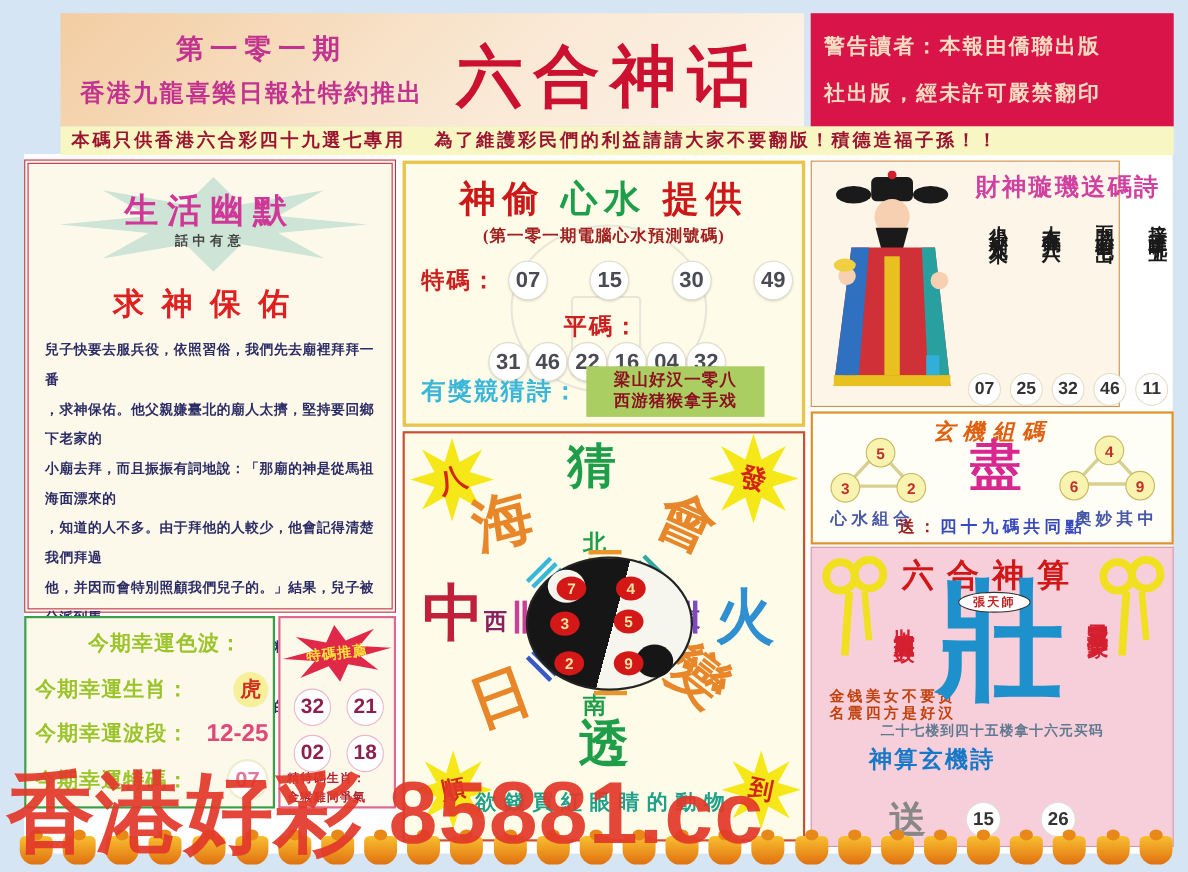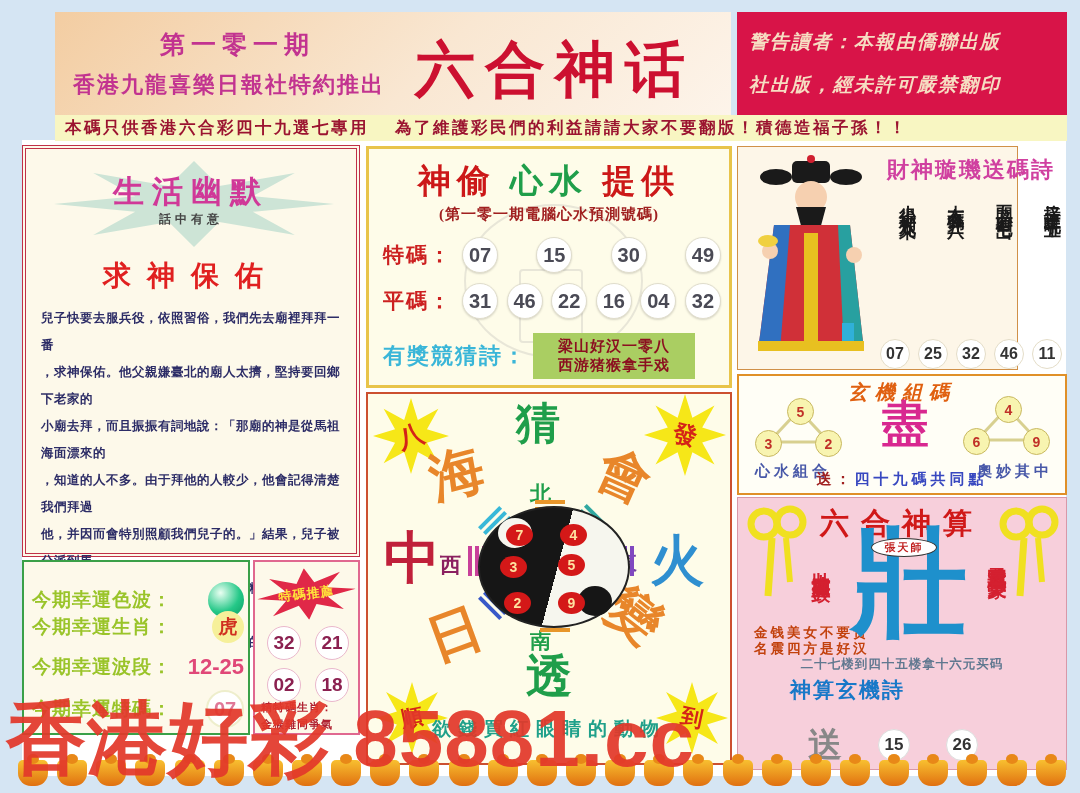--- a/index.html
+++ b/index.html
@@ -10,21 +10,21 @@
   #paper{position:absolute;left:22px;top:140px;width:1044px;height:636px;background:#ffffff;}
 
   
   #masthead{left:55px;top:12px;width:676px;height:103px;
     background:linear-gradient(135deg,#f3cda2,#f9e7d2 55%,#fdf4ea);}
   #issue{left:105px;top:16px;color:#c23390;font-size:25px;font-weight:bold;letter-spacing:6px;}
   #publisher{left:18px;top:58px;color:#c23390;font-size:22px;font-weight:bold;letter-spacing:2px;}
   #paper-title{left:360px;top:18px;color:#cc1030;font-size:60px;font-weight:900;letter-spacing:10px;}
   #warnbox{left:737px;top:12px;width:330px;height:103px;background:#d81448;color:#f6ddc2;
     font-size:19px;font-weight:bold;display:flex;flex-direction:column;justify-content:space-around;
-    padding:8px 12px;box-sizing:border-box;letter-spacing:2px;font-style:italic;}
+    padding:8px 12px;box-sizing:border-box;letter-spacing:2px;}
   #banner{left:55px;top:115px;width:1012px;height:26px;background:#f8f6c2;
     display:flex;align-items:center;gap:26px;padding:0 10px;box-sizing:border-box;}
   #banner span{color:#9b1430;font-size:16.5px;font-weight:bold;letter-spacing:2.5px;white-space:nowrap;}
 
   
   #humor{left:22px;top:145px;width:338px;height:412px;background:#fdf9ea;
     border:4px double #c03048;box-sizing:border-box;}
   .spikes{position:absolute;left:28px;top:12px;width:280px;height:86px;background:#cde4d6;
     clip-path:polygon(50% 0%,59% 29%,86% 14%,71% 41%,100% 50%,71% 59%,86% 86%,59% 71%,50% 100%,41% 71%,14% 86%,29% 59%,0% 50%,29% 41%,14% 14%,41% 29%);}
   #humor-title{left:0;top:22px;width:100%;text-align:center;color:#d03898;font-size:31px;
@@ -188,21 +188,21 @@
     <p>小廟去拜，而且振振有詞地說：「那廟的神是從馬祖海面漂來的</p>
     <p>，知道的人不多。由于拜他的人較少，他會記得清楚我們拜過</p>
     <p>他，并因而會特別照顧我們兒子的。」結果，兒子被分派到馬</p>
     <p>祖去，消息傳來，他父親嘆道：「糟糕，拜錯了！馬祖是他</p>
     <p>的「轄區」，他見了如此誠心拜他們的兒子，特意安排他到馬祖</p>
     <p>去。」</p>
   </div>
 </div>
 
 <div id="lucky" class="abs">
-  <div class="lucky-row" style="top:19px;">
+  <div class="lucky-row" style="top:4px;margin-left:48px;">
     <span class="lucky-label">今期幸運色波：</span>
     <span class="ball"></span>
   </div>
   <div class="lucky-row" style="top:46px;">
     <span class="lucky-label">今期幸運生肖：</span>
     <span class="zodiac">虎</span>
   </div>
   <div class="lucky-row" style="top:86px;">
     <span class="lucky-label">今期幸運波段：</span>
     <span class="range">12-25</span>
@@ -238,21 +238,21 @@
   <div id="xs-sub" class="abs serif">(第一零一期電腦心水預測號碼)</div>
   <div class="xs-row" style="top:88px;">
     <span class="xs-label serif">特碼：</span>
     <span class="xs-nums">
       <span class="xs-num">07</span>
       <span class="xs-num">15</span>
       <span class="xs-num">30</span>
       <span class="xs-num">49</span>
     </span>
   </div>
-  <div class="xs-row" style="top:134px;">
+  <div class="xs-row" style="top:134px;flex-direction:column;">
     <span class="xs-label serif">平碼：</span>
     <span class="xs-nums">
       <span class="xs-num">31</span>
       <span class="xs-num">46</span>
       <span class="xs-num">22</span>
       <span class="xs-num">16</span>
       <span class="xs-num">04</span>
       <span class="xs-num">32</span>
     </span>
   </div>

